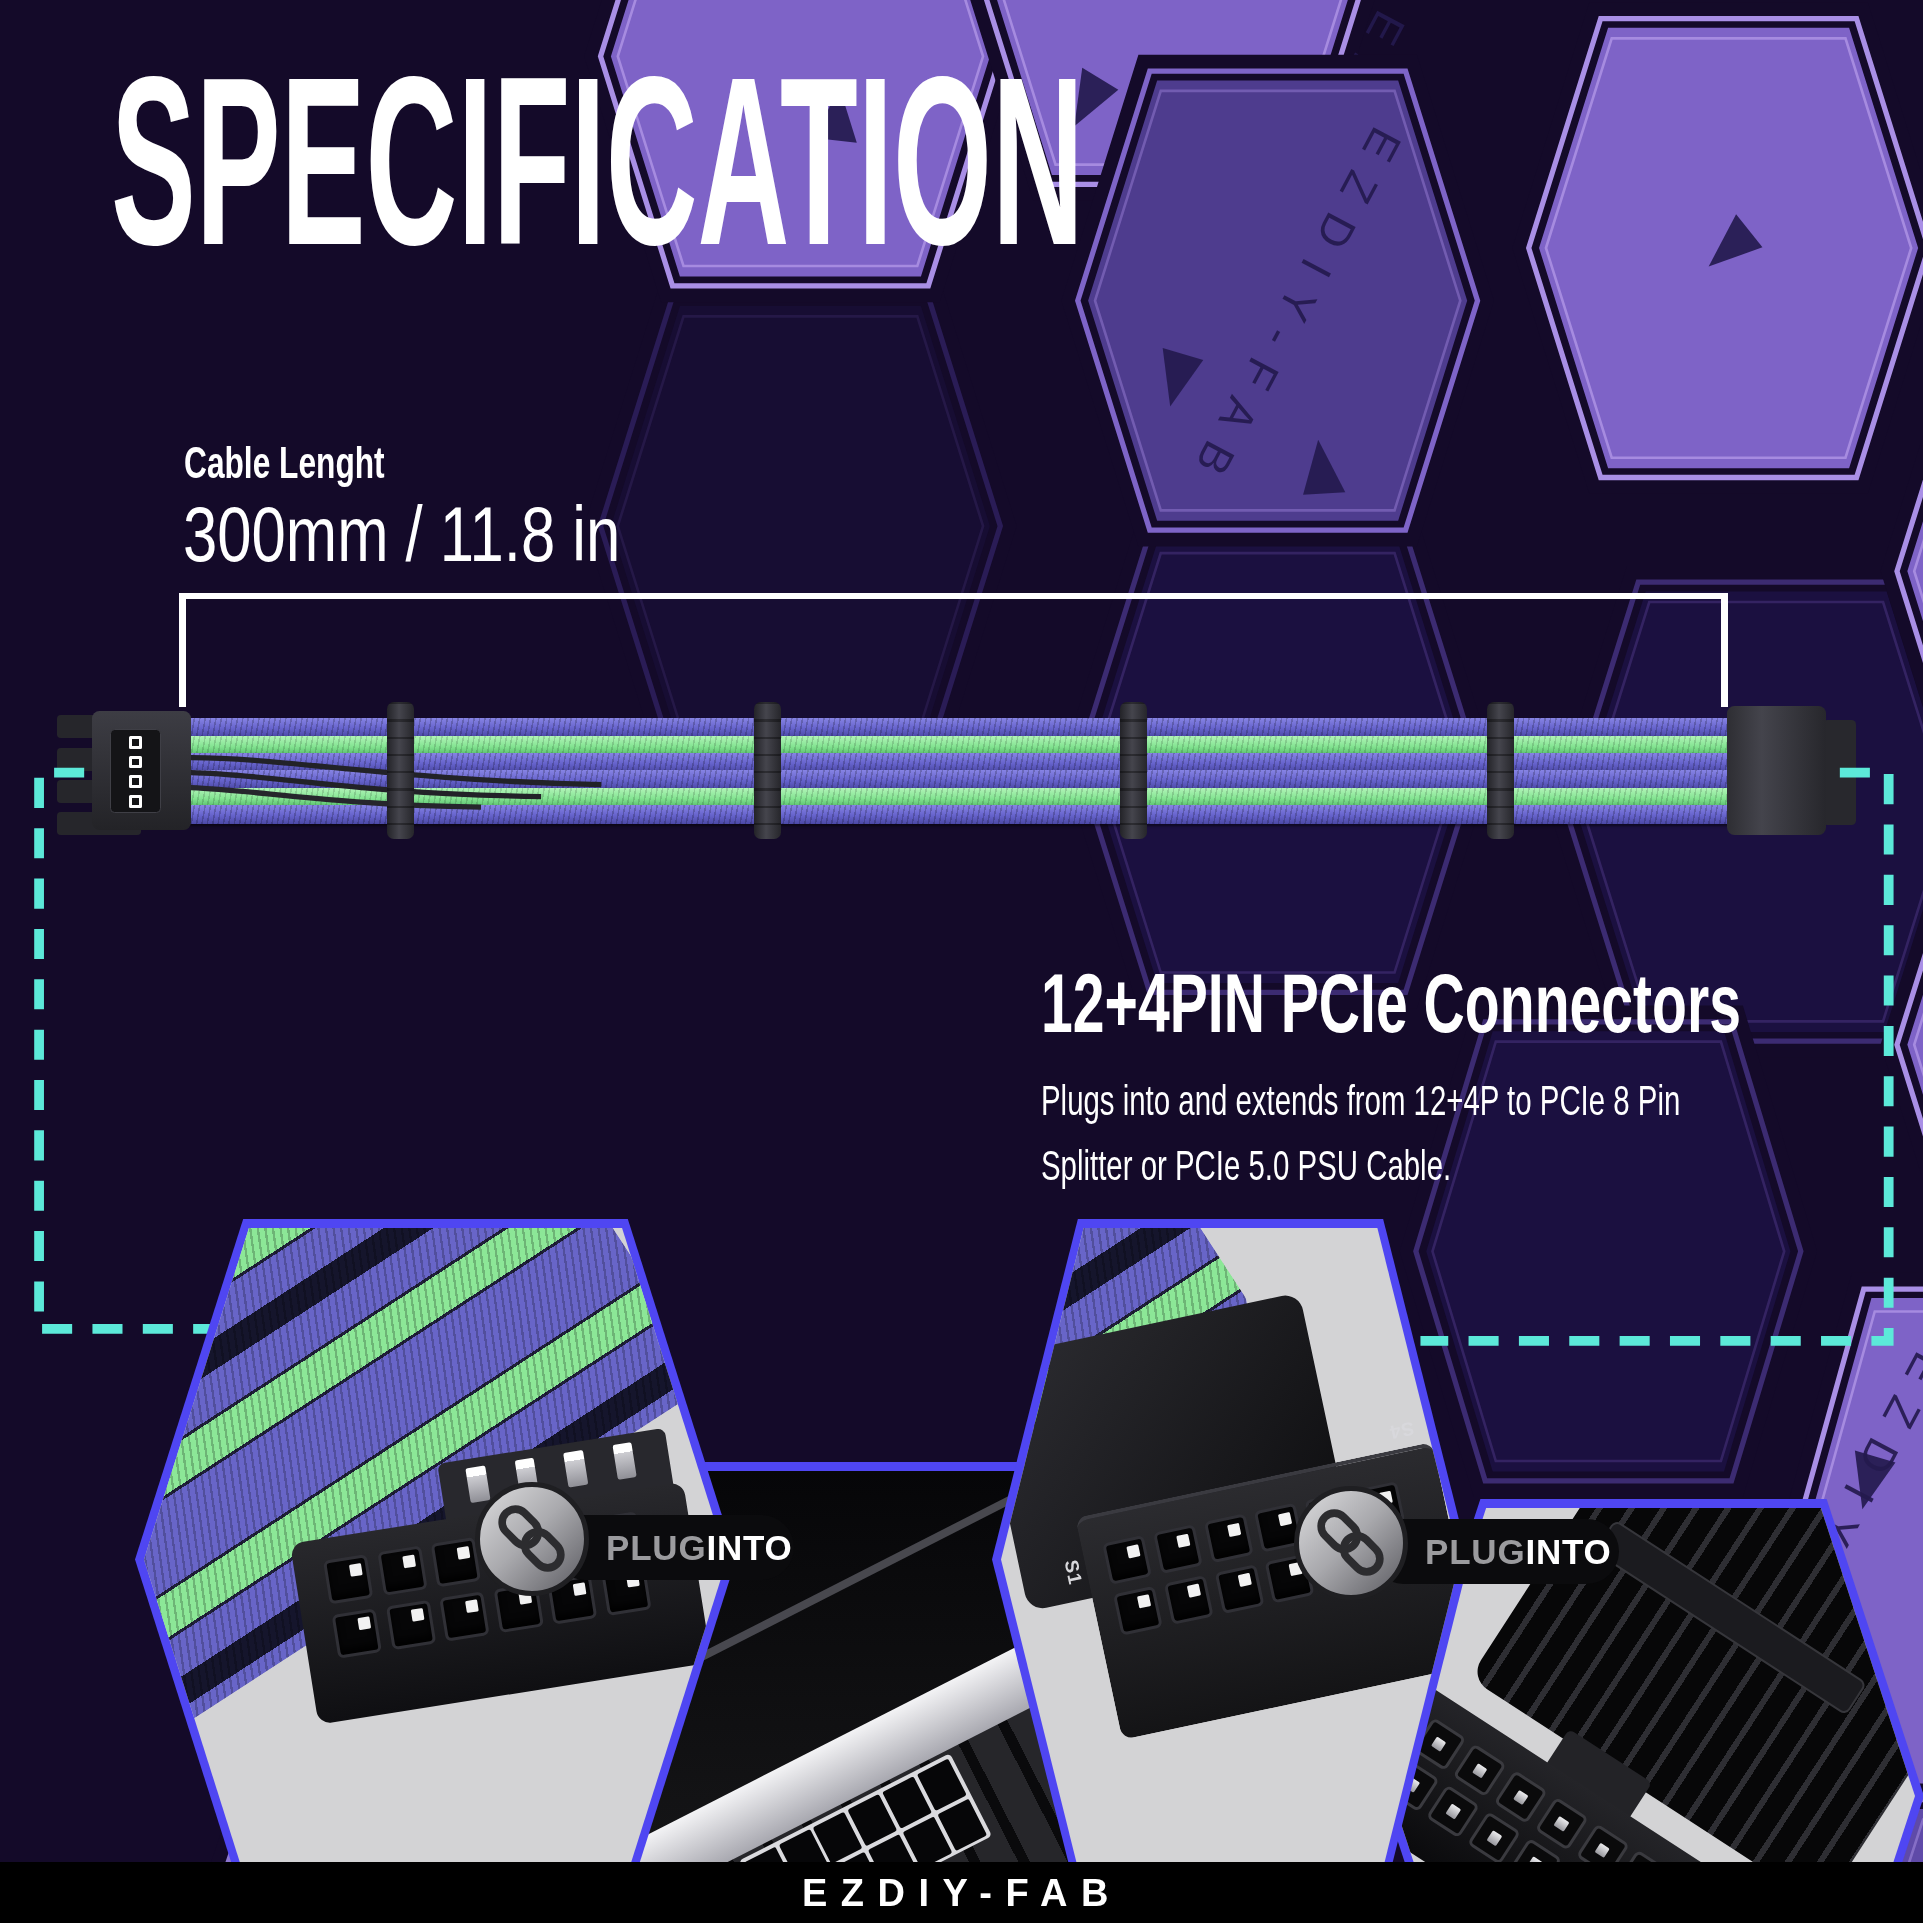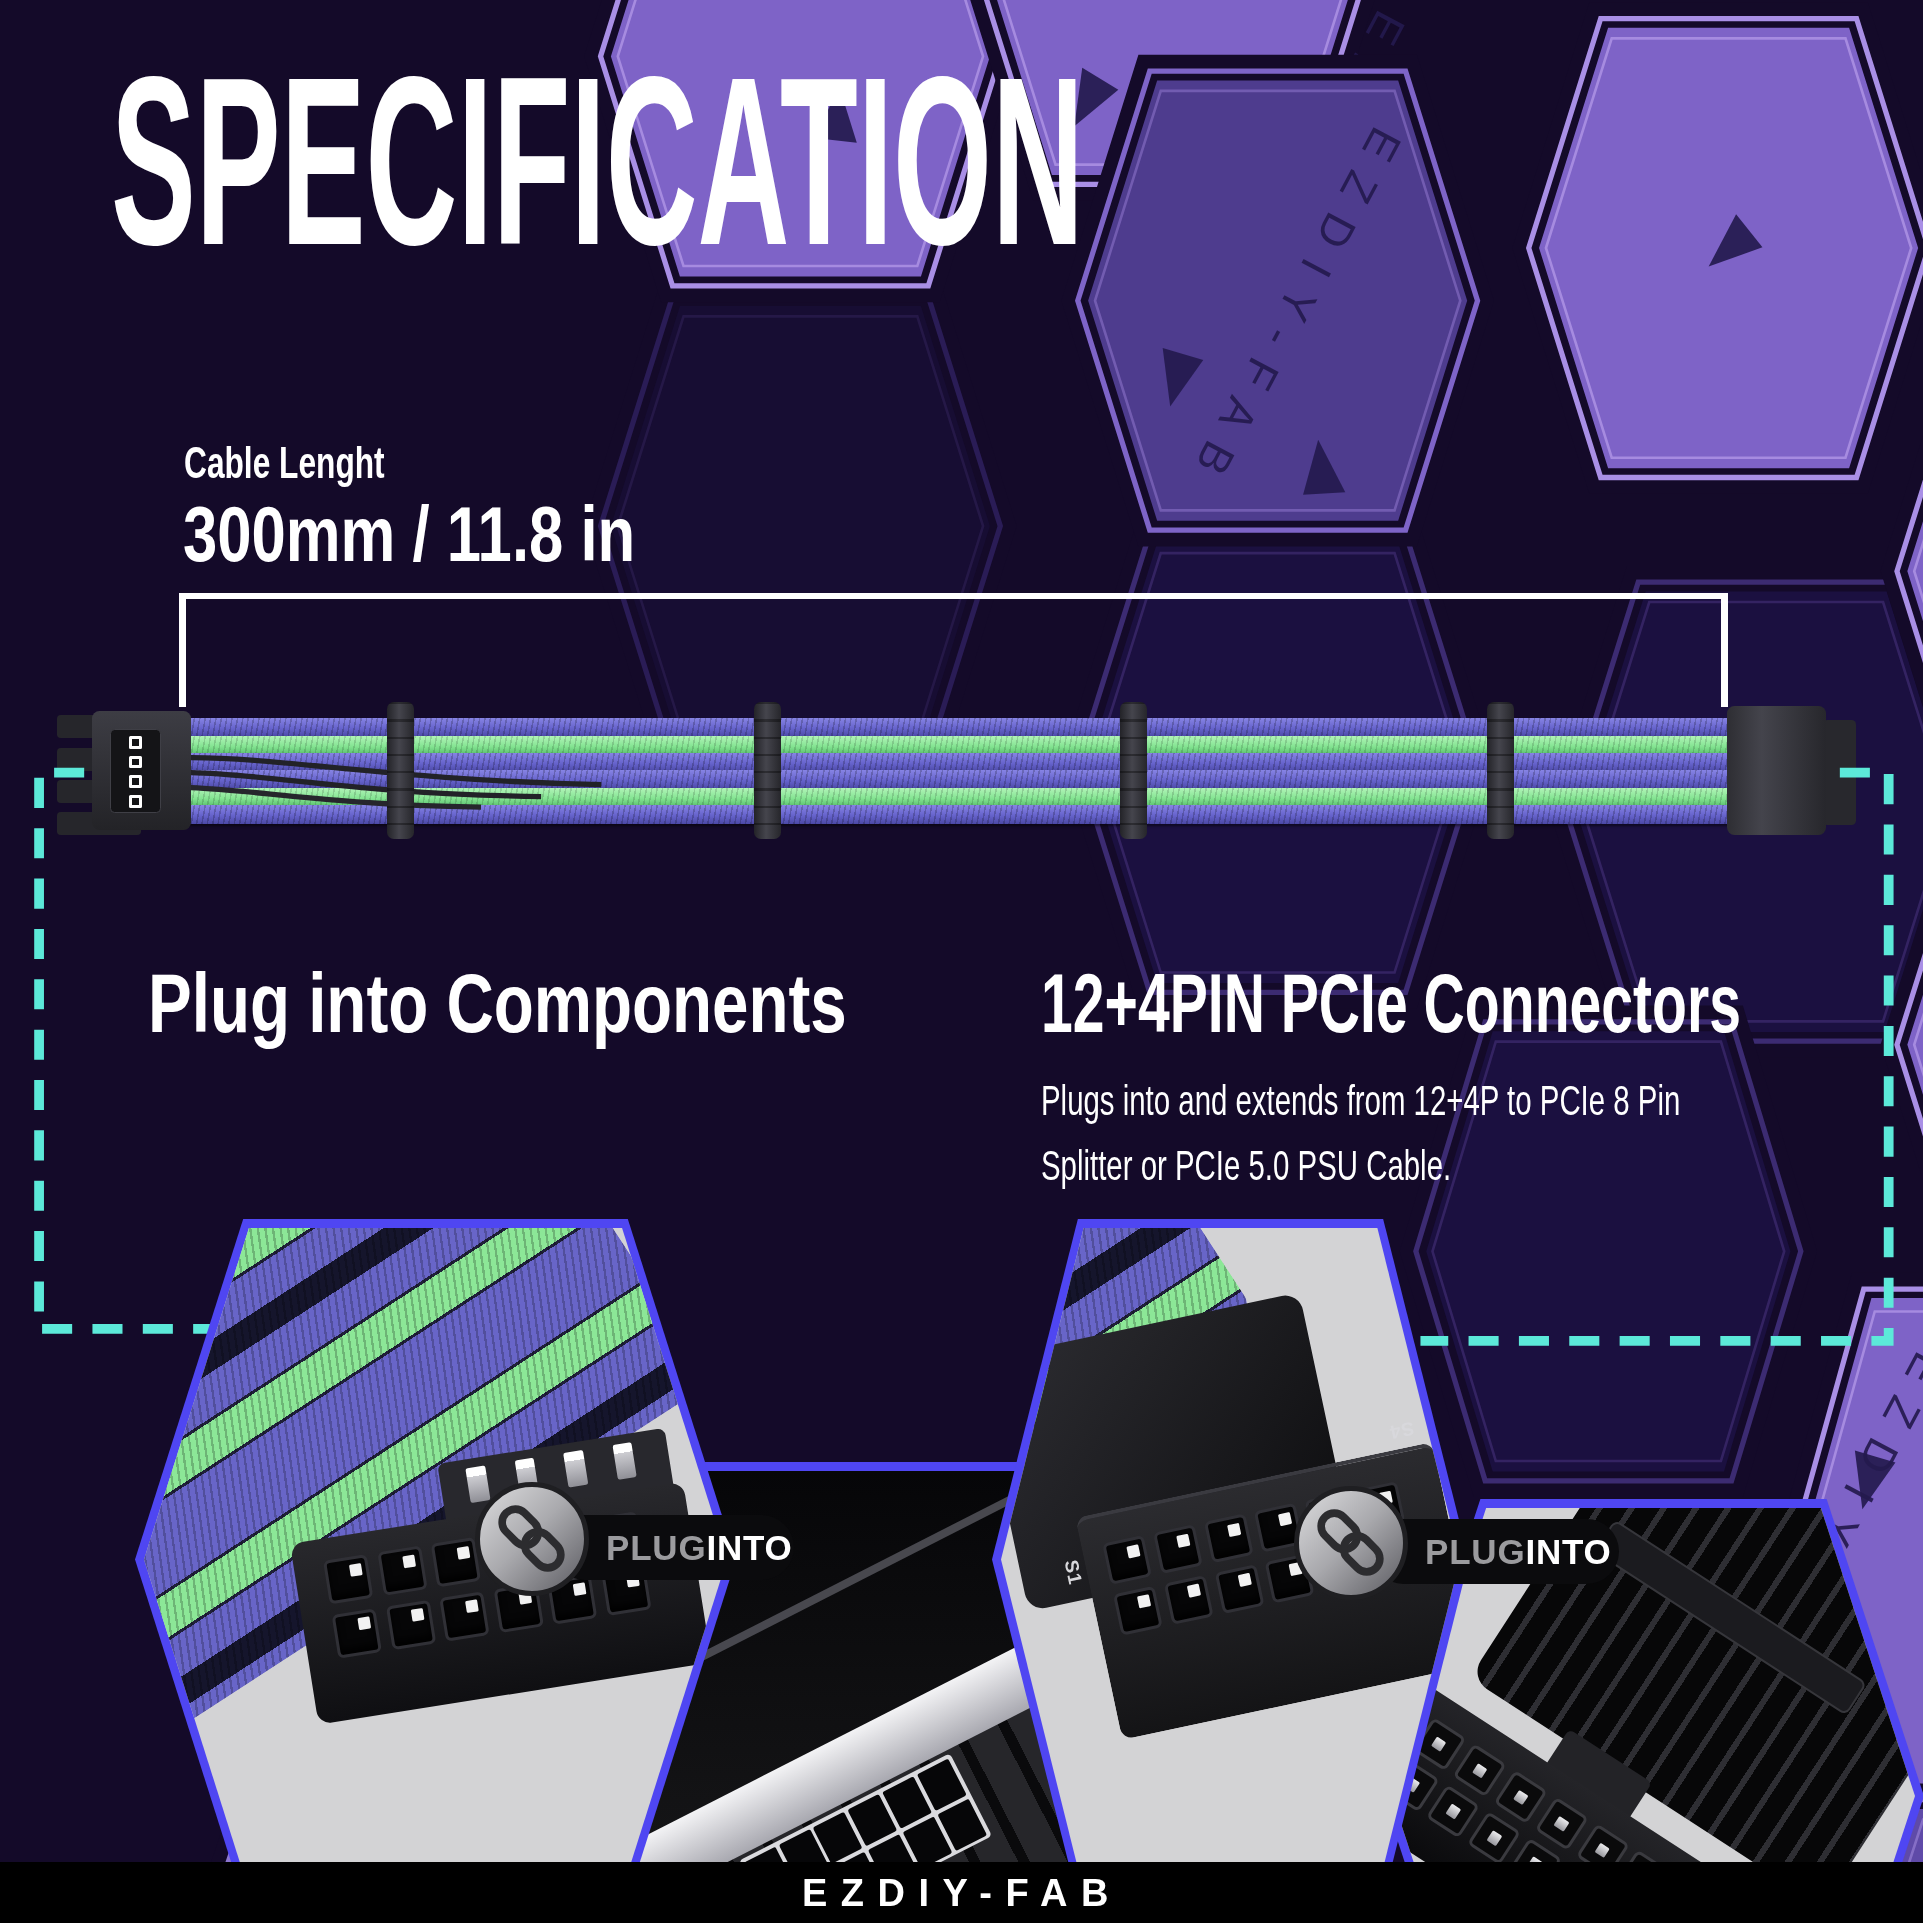--- a/index.html
+++ b/index.html
@@ -39,21 +39,21 @@
         background:linear-gradient(90deg,#2e2e33,#44444c 35%,#27272c);}
   .connR2{position:absolute;left:1823px;top:720px;width:33px;height:105px;border-radius:4.5px;z-index:12;background:#28282d;}
 
   
   #dash{position:absolute;left:0;top:0;z-index:12;}
 
   
   .white{color:#fff;}
   #title{left:111px;top:22.5px;font-size:240px;font-weight:700;z-index:15;}
   #cl-label{left:184px;top:438px;font-size:44px;font-weight:700;z-index:15;}
-  #cl-value{left:183px;top:489px;font-size:78px;font-weight:700;z-index:15;}
+  #cl-value{left:183px;top:489px;font-size:78px;font-weight:400;z-index:15;}
   #h-left{left:148px;top:955px;font-size:84px;font-weight:700;z-index:15;}
   #sub-left{left:150px;top:1073px;font-size:41px;font-weight:700;z-index:15;}
   #h-right{left:1041px;top:955px;font-size:84px;font-weight:700;z-index:15;}
   #body-right{left:1041px;top:1068px;font-size:42px;font-weight:400;line-height:1.55;z-index:15;}
 
   
   .hx{position:absolute;clip-path:polygon(0 50%,18% 0,82% 0,100% 50%,82% 100%,18% 100%);z-index:20;}
   .hx-border{background:var(--photo-border,#4f46f2);}
   .hx-inner{position:absolute;inset:9px;clip-path:polygon(0 50%,18% 0,82% 0,100% 50%,82% 100%,18% 100%);
             background:var(--photo-bg,#d3d3d5);overflow:hidden;}
@@ -225,23 +225,20 @@
   <div class="comb" style="left:1487px;"></div>
 
   <div class="connR"></div>
   <div class="connR2"></div>
 
   <svg id="dash" width="1924" height="1924" viewBox="0 0 2560 2560">
     <polyline points="112,1028 52,1028 52,1768 300,1768" fill="none" stroke="var(--teal,#5ce9d9)" stroke-width="13" stroke-dasharray="40 27"></polyline>
     <polyline points="2448,1028 2513,1028 2513,1784 1890,1784" fill="none" stroke="var(--teal,#5ce9d9)" stroke-width="13" stroke-dasharray="40 27"></polyline>
   </svg>
 
-  <div id="h-left" class="abs white">
-    <span class="condensed" style="transform:scaleX(.78);">Plug into Components</span>
-  </div>
   <div id="h-right" class="abs white">
     <span class="condensed" style="transform:scaleX(.68);">12+4PIN PCIe Connectors</span>
   </div>
   <div id="body-right" class="abs white">
     <span class="condensed" style="transform:scaleX(.70);">Plugs into and extends from 12+4P to PCIe 8 Pin</span><br>
     <span class="condensed" style="transform:scaleX(.70);">Splitter or PCIe 5.0 PSU Cable.</span>
   </div>
 
   <div class="hx hx-border" style="left:580px;top:1462px;width:549px;height:616px;">
     <div class="hx-inner">

